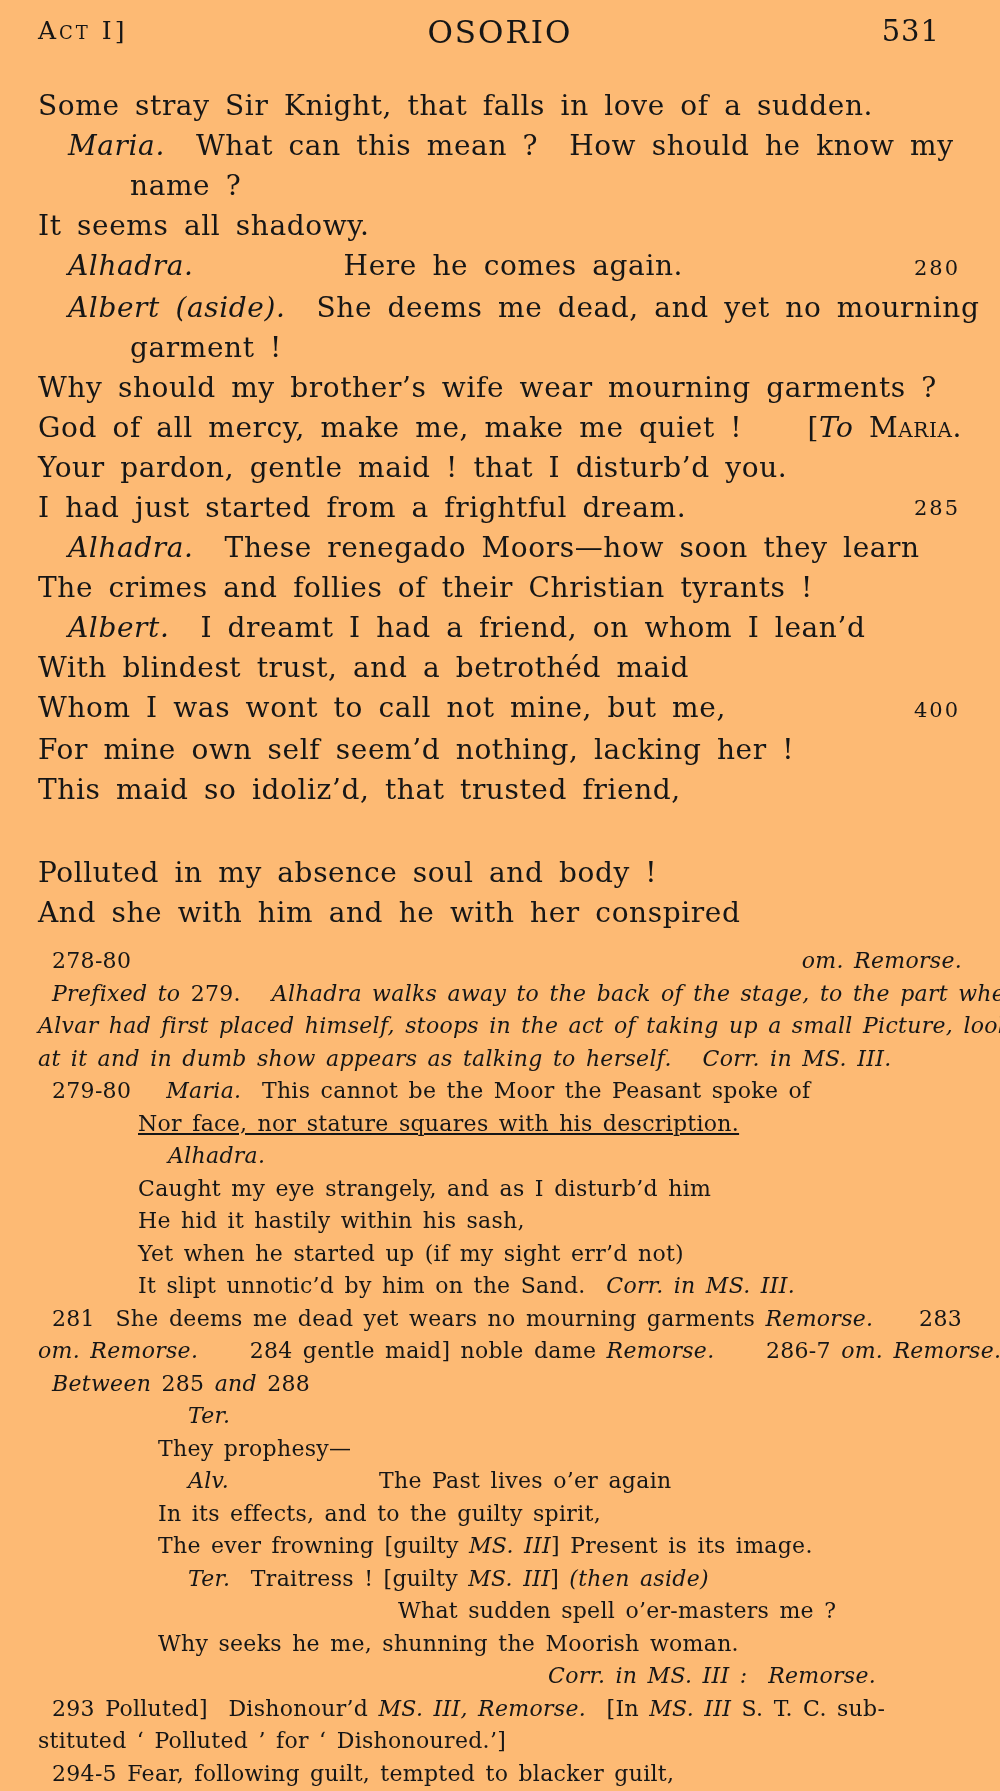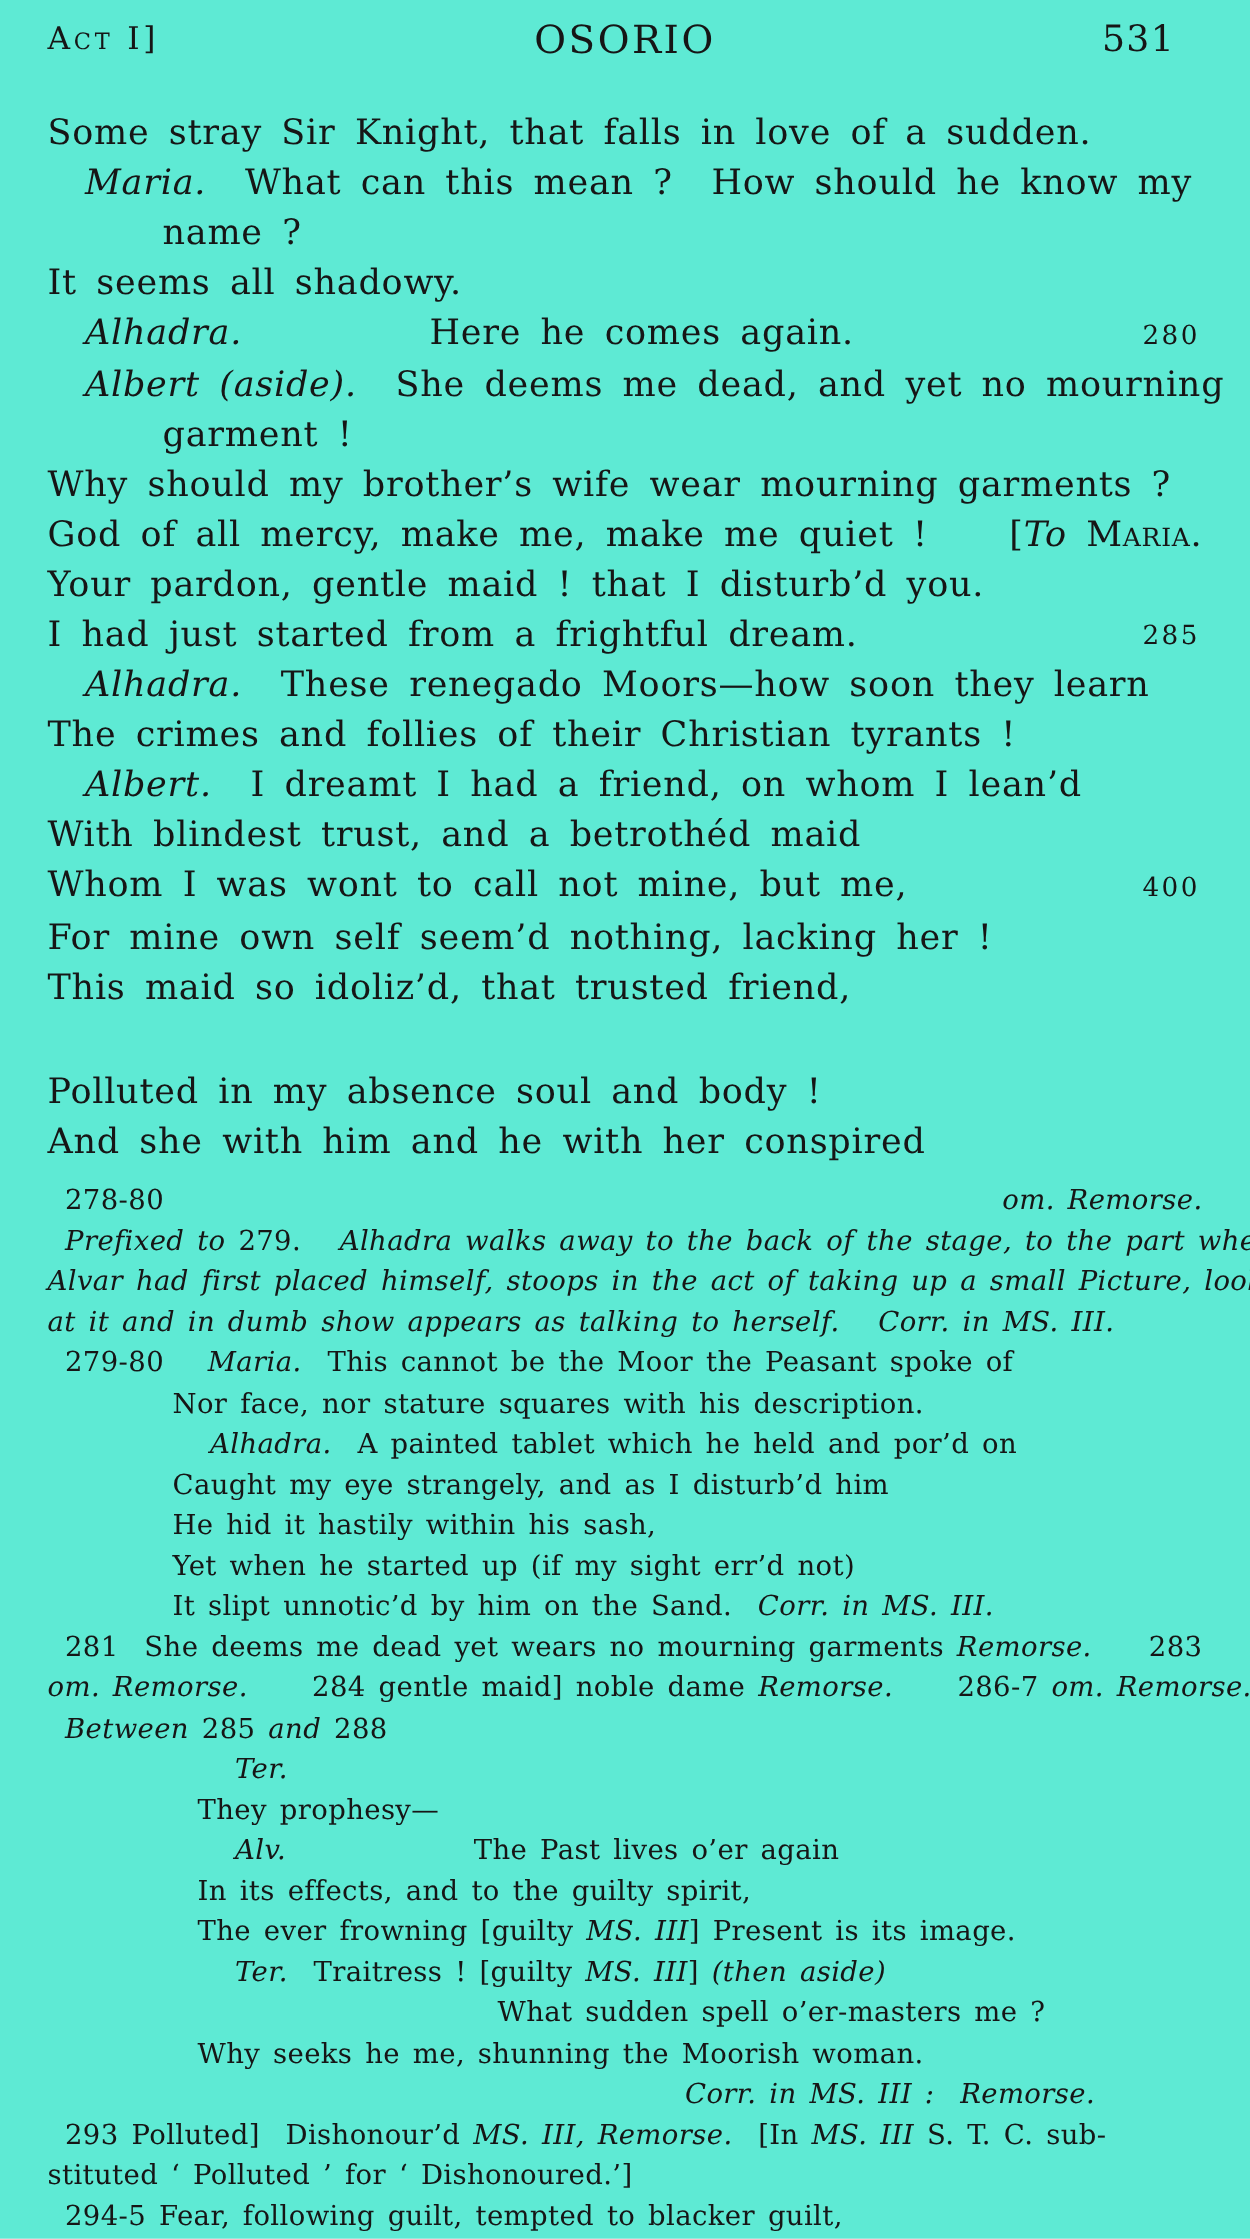--- a/index.html
+++ b/index.html
@@ -1,18 +1,18 @@
 <!DOCTYPE html>
 <html><head>
 <meta charset="utf-8">
 <style>
   html,body{margin:0;padding:0;background:#e9e9e6;}
   .page{
     width:1000px;height:1791px;box-sizing:border-box;
-    margin:0 auto;background:#5eead4;color:#161616;
+    margin:0 auto;background:#fdba74;color:#161616;
     font-family:"DejaVu Serif", serif;
     padding:14px 38px 0 38px;overflow:hidden;position:relative;
   }
   
   .running-head{position:relative;height:40px;}
   .rh-left{
     position:absolute;left:0;top:2px;font-size:25px;
     font-variant:small-caps;letter-spacing:3px;
   }
   .rh-center{
@@ -134,26 +134,25 @@
         <span class="it">Alvar had first placed himself, stoops in the act of taking up a small Picture, looks</span>
       </div>
       <div class="line" style="padding-left: 0px;">
         <span class="it">at it and in dumb show appears as talking to herself.   Corr. in MS. III.</span>
       </div>
       <div class="line" style="padding-left: 14px;">
         <span>279-80</span>
         <span class="it" style="margin-left: 35px;">Maria.</span>
         <span>  This cannot be the Moor the Peasant spoke of</span>
       </div>
-      <div class="line" style="padding-left: 100px;">
+      <div class="line" style="padding-left: 100px; text-decoration: underline;">
         <span>Nor face, nor stature squares with his description.</span>
       </div>
       <div class="line" style="padding-left: 130px;">
         <span class="it">Alhadra.</span>
-        <span>  A painted tablet which he held and por’d on</span>
       </div>
       <div class="line" style="padding-left: 100px;">
         <span>Caught my eye strangely, and as I disturb’d him</span>
       </div>
       <div class="line" style="padding-left: 100px;">
         <span>He hid it hastily within his sash,</span>
       </div>
       <div class="line" style="padding-left: 100px;">
         <span>Yet when he started up (if my sight err’d not)</span>
       </div>

